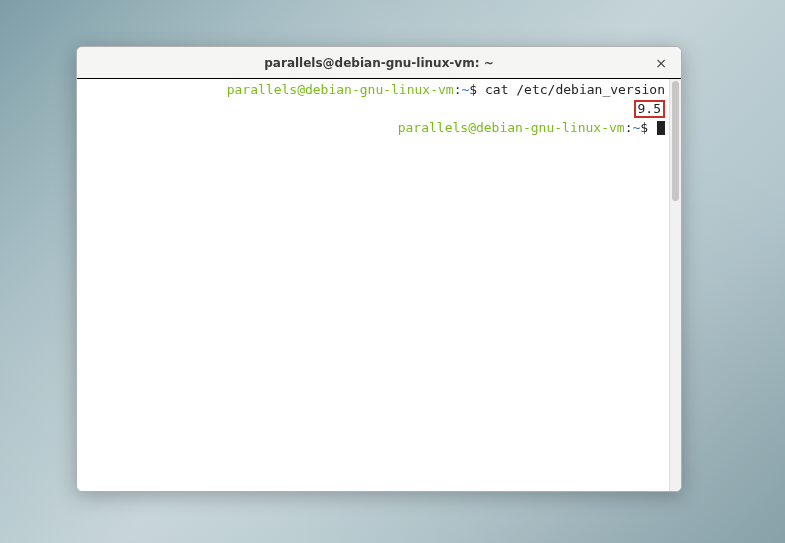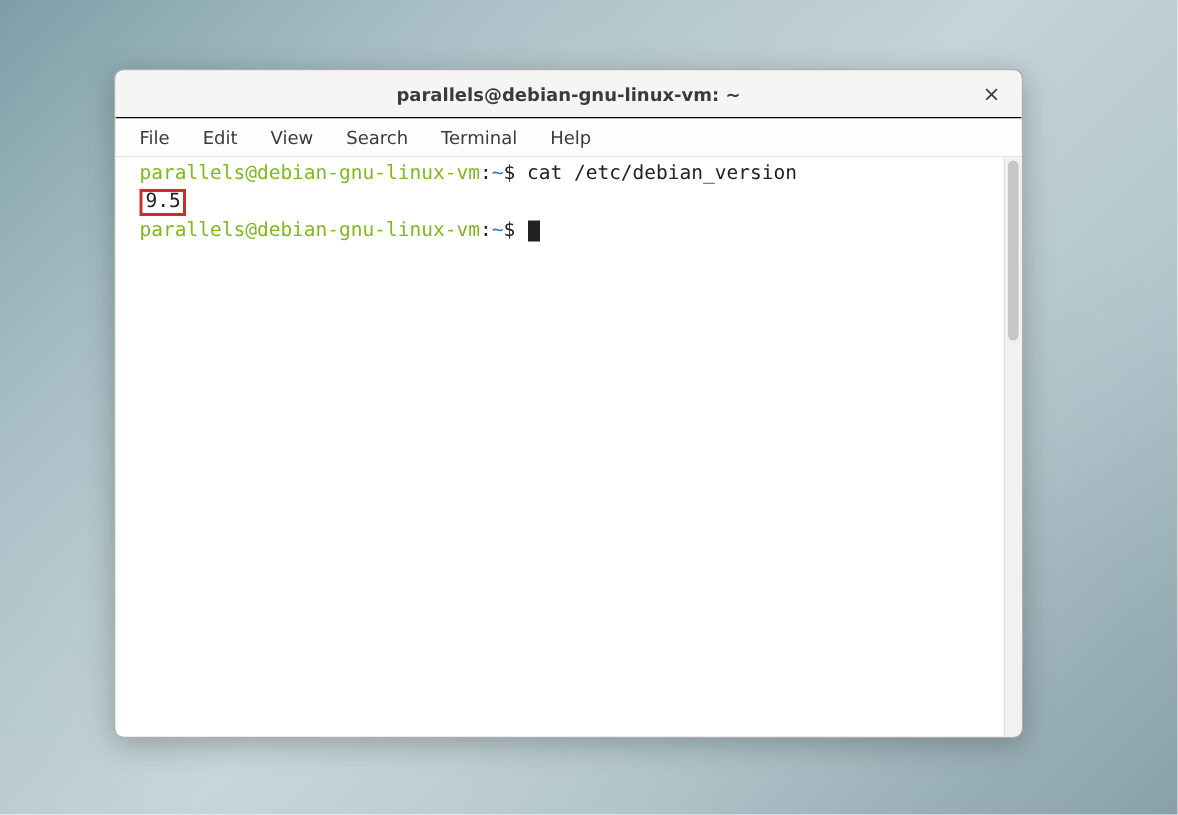--- a/index.html
+++ b/index.html
@@ -93,26 +93,27 @@
       background: #ffffff;
       position: relative;
       border-radius: 0 0 6px 6px;
     }
     .terminal-content {
       position: absolute;
       left: 0;
       top: 0;
       right: 12px;
       bottom: 0;
-      padding: 2px 16px;
+      padding: 2px 4px;
       font-family: "DejaVu Sans Mono", "Liberation Mono", monospace;
       font-size: 13px;
       line-height: 18px;
       color: #222;
       white-space: pre;
+      text-align: right;
     }
     .prompt { color: #7dbb1a; }
     .path { color: #3a6cc9; }
     .cmd { color: #222; }
     .output-highlight {
       display: inline-block;
       border: 2px solid #c9302c;
       padding: 0 2px;
       line-height: 14px;
       margin: 1px 0;
@@ -152,28 +153,20 @@
 <div class="wallpaper-swirl2"></div>
 
 <div class="window">
   <div class="titlebar">
     <div class="title-text">parallels@debian-gnu-linux-vm: ~</div>
     <div class="close-btn">
       <span>×</span>
     </div>
   </div>
 
-  <div class="menubar">
-    <div class="menu-item">File</div>
-    <div class="menu-item">Edit</div>
-    <div class="menu-item">View</div>
-    <div class="menu-item">Search</div>
-    <div class="menu-item">Terminal</div>
-    <div class="menu-item">Help</div>
-  </div>
 
   <div class="terminal-body">
     <div class="terminal-content"><span class="prompt">parallels@debian-gnu-linux-vm</span><span class="cmd">:</span><span class="path">~</span><span class="cmd">$</span> <span class="cmd">cat /etc/debian_version</span>
 <span class="output-highlight">9.5</span>
 <span class="prompt">parallels@debian-gnu-linux-vm</span><span class="cmd">:</span><span class="path">~</span><span class="cmd">$</span> <span class="cursor-block"></span></div>
 
     <div class="scrollbar">
       <div class="scroll-thumb"></div>
     </div>
   </div>

